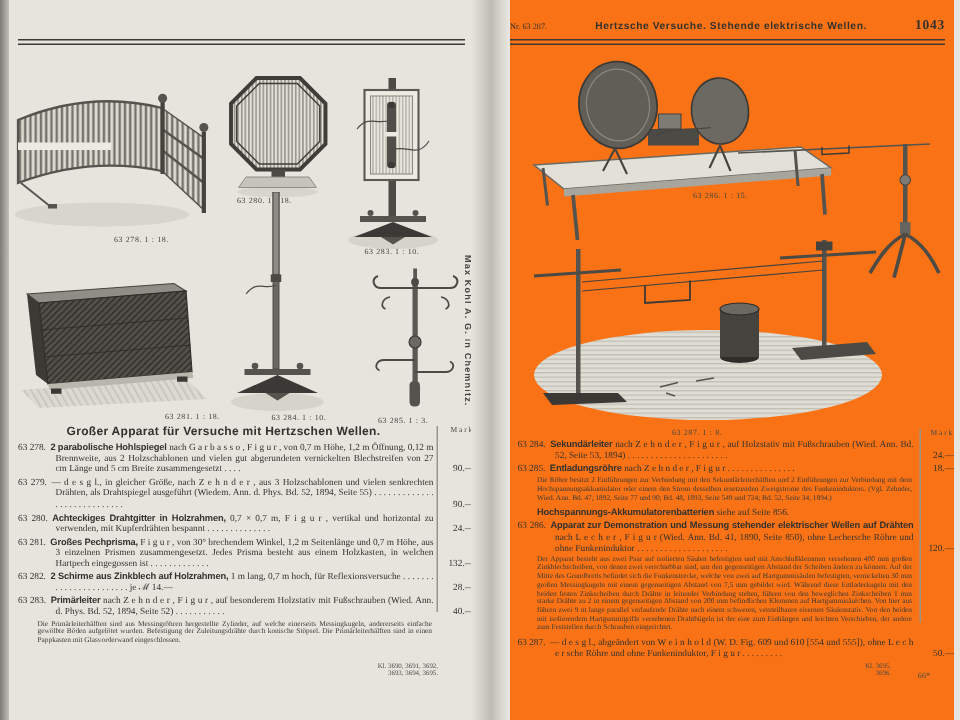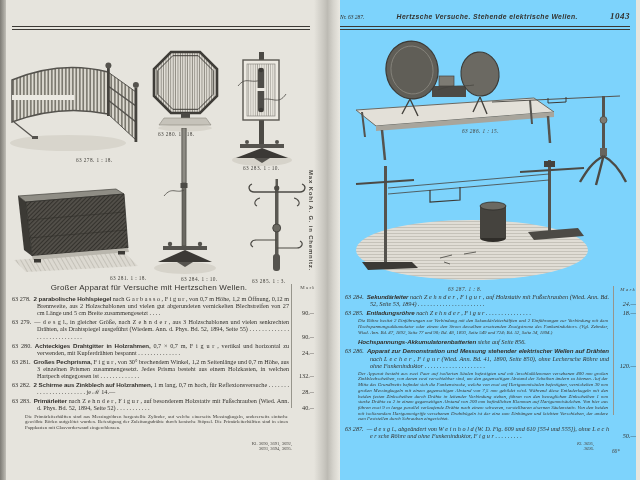--- a/index.html
+++ b/index.html
@@ -5,34 +5,34 @@
   html,body{margin:0;padding:0;}
   body{width:640px;height:480px;position:relative;overflow:hidden;
        background:#b8b6b0;font-family:"Liberation Serif",serif;color:#33312d;}
   .spread{position:absolute;inset:0;background:#e7e5de;}
   .edge-left{position:absolute;left:0;top:0;width:10px;height:480px;
     background:linear-gradient(90deg,#7d7b75 0%,#a9a7a0 40%,#d4d2cb 75%,#e7e5de 100%);}
   .gutter{position:absolute;left:314px;top:0;width:26px;height:480px;
     background:linear-gradient(90deg,#e6e4dd 0%,#c9c7c0 38%,#bdbbb4 52%,#d6d4cd 75%,#eae8e1 100%);}
   .page{position:absolute;top:0;height:480px;}
   .page-left{left:6px;width:310px;background:#e6e4dd;}
-  .page-right{left:334px;width:302px;background:#7dd3fc;font-style:italic;}
+  .page-right{left:334px;width:302px;background:#f97316;}
   .pg-header{position:absolute;top:11px;left:6px;right:6px;display:flex;align-items:baseline;}
   .pg-num{font-size:9px;font-weight:bold;letter-spacing:.5px;}
   .pg-title{flex:1;text-align:center;font-family:"Liberation Sans",sans-serif;
             font-weight:bold;font-size:6.8px;letter-spacing:.4px;}
   .pg-nr{font-size:5.5px;}
   .rule{position:absolute;top:26px;left:6px;right:6px;height:2.4px;
         border-top:1.4px solid #3b3935;border-bottom:.8px solid #3b3935;}
   .figcap{position:absolute;font-size:5.3px;letter-spacing:.4px;color:#45433e;white-space:nowrap;}
   .tb{position:absolute;font-size:6.2px;line-height:7.1px;}
   .tb-left{left:6px;top:284px;width:304px;}
   .tb-right{left:11px;top:286px;width:291px;}
   .marklabel{position:absolute;top:0;right:0;font-size:5px;letter-spacing:1.2px;color:#4c4a45;}
-  .secheading{font-family:"Liberation Sans",sans-serif;font-weight:normal;font-size:8px;
+  .secheading{font-family:"Liberation Sans",sans-serif;font-weight:bold;font-size:8px;
               text-align:center;letter-spacing:.2px;margin:0 30px 4px 0;}
   .pricesep{position:absolute;top:0;bottom:26px;border-left:.6px solid #97958c;}
   .sep-l{right:24px;} .sep-r{right:22px;}
   .entry{display:flex;align-items:flex-end;margin-bottom:2px;}
   .etext{flex:1;padding-left:25px;text-indent:-25px;text-align:justify;padding-right:5px;}
   .enum{margin-right:3px;}
   .elead{font-family:"Liberation Sans",sans-serif;font-weight:bold;letter-spacing:-.1px;}
   .eprice{width:22px;text-align:right;font-size:6.2px;white-space:nowrap;}
   .enote{font-size:4.9px;line-height:5.7px;text-align:justify;
          margin:1px 28px 3px 13px;color:#3b3935;}

